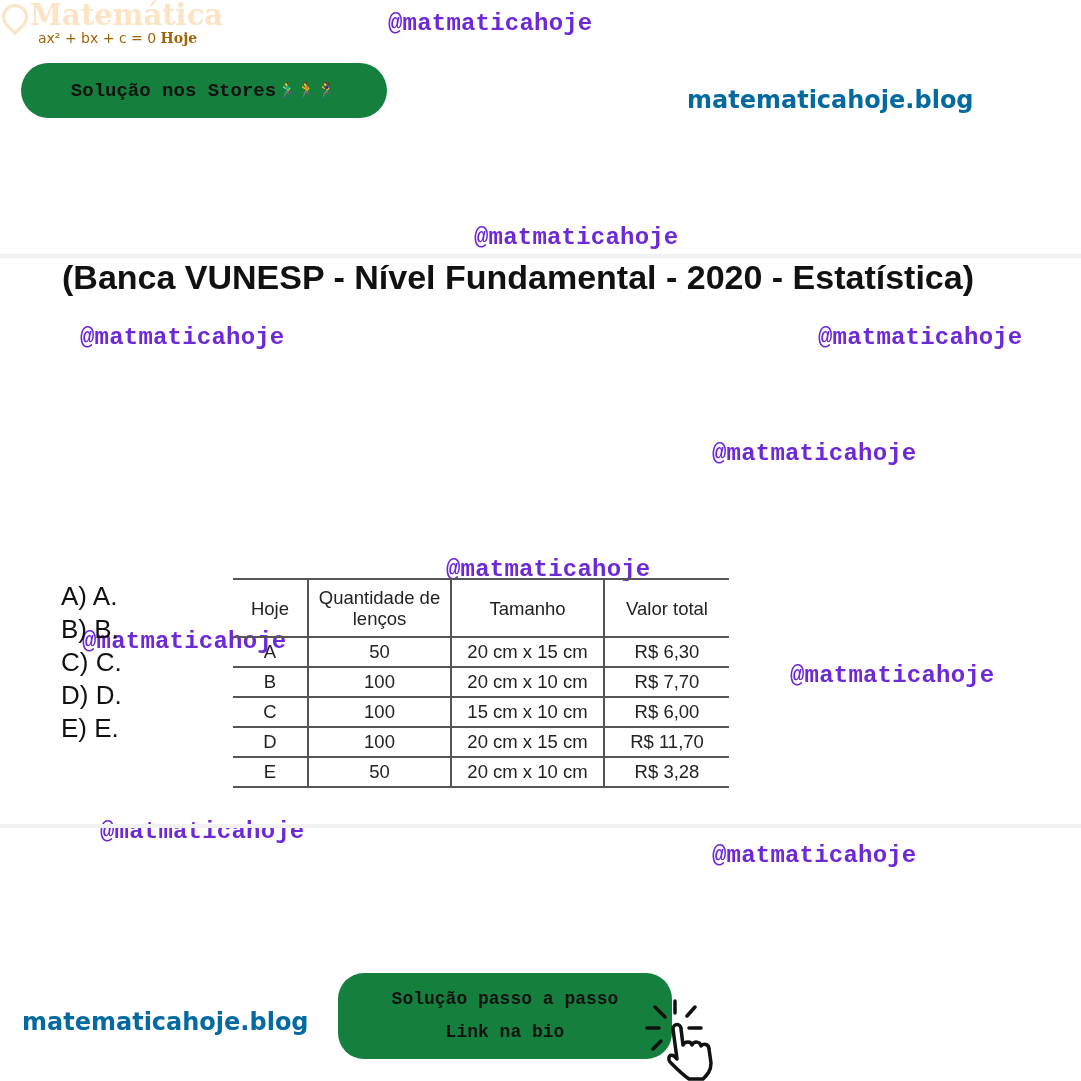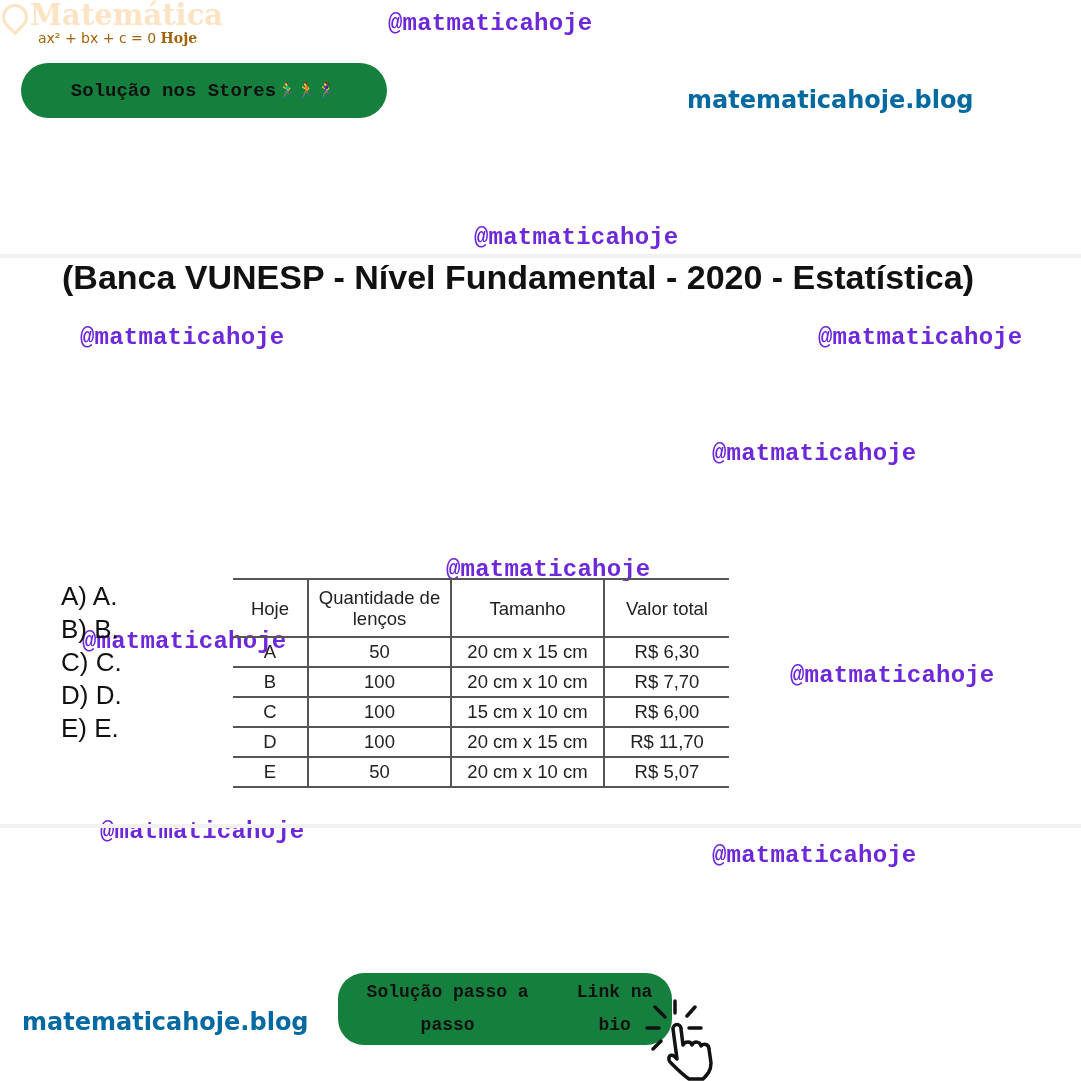--- a/index.html
+++ b/index.html
@@ -27,22 +27,22 @@
       border: 3px solid #fbe3c4; border-radius: 50% 50% 50% 0; transform: rotate(-45deg);
       box-sizing: border-box;
     }
     .pill {
       position: absolute; background: #15803d; border-radius: 30px;
       font-family: Liberation Mono, monospace; font-weight: bold; color: #111;
       display: flex; align-items: center; justify-content: center; text-align: center;
     }
     .pill-top { left: 21px; top: 63px; width: 366px; height: 55px; font-size: 19px; }
     .pill-bottom {
-      left: 338px; top: 973px; width: 334px; height: 72px; border-radius: 26px;
-      font-size: 18px; flex-direction: row; line-height: 33px;
+      left: 338px; top: 973px; width: 334px; height: 86px; border-radius: 26px;
+      font-size: 18px; flex-direction: column; line-height: 33px;
     }
     .runners { font-size: 15px; margin-left: 2px; letter-spacing: 1px; }
     .blog {
       position: absolute; font-family: "DejaVu Sans", sans-serif; font-weight: bold;
       color: #0369a1; white-space: nowrap;
     }
     .blog-top { left: 687px; top: 86px; font-size: 24px; }
     .blog-bottom { left: 22px; top: 1008px; font-size: 24px; }
     .divider { position: absolute; left: 0; width: 1081px; height: 4px; background: #f1f1f1; }
     .heading {
@@ -148,21 +148,21 @@
     <tr>
       <td>D</td>
       <td>100</td>
       <td>20 cm x 15 cm</td>
       <td>R$ 11,70</td>
     </tr>
     <tr>
       <td>E</td>
       <td>50</td>
       <td>20 cm x 10 cm</td>
-      <td>R$ 5,07</td>
+      <td>R$ 3,28</td>
     </tr>
   </tbody>
 </table>
 
 <div class="divider" style="top:824px;"></div>
 
 <div class="blog blog-bottom">matematicahoje.blog</div>
 <div class="pill pill-bottom">
   <span>Solução passo a passo</span>
   <span>Link na bio</span>

